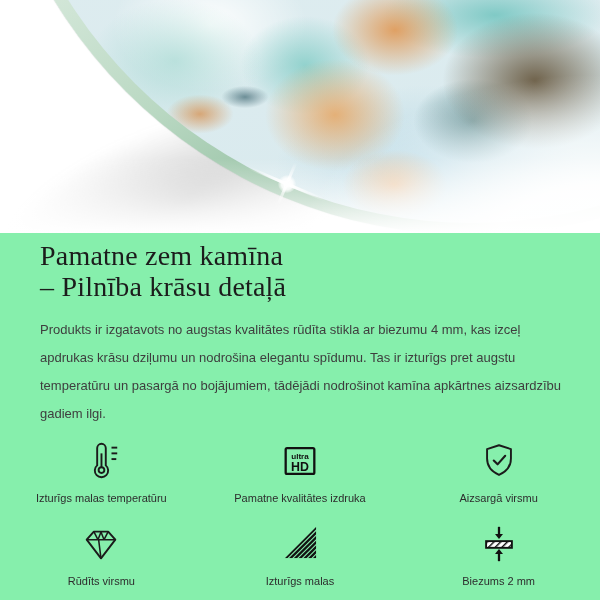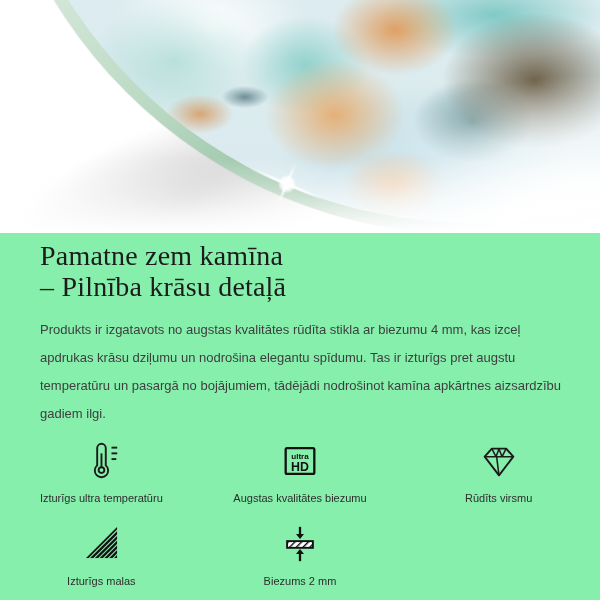--- a/index.html
+++ b/index.html
@@ -107,34 +107,43 @@
       <div class="icon-box">
         <svg width="42" height="42" viewBox="0 0 44 44">
           <path d="M18,26.6 V8.5 a4.5,4.5 0 0 1 9,0 V26.6 A7,7 0 1 1 18,26.6 Z" fill="none" stroke="#1b1b1b" stroke-width="2" stroke-linejoin="round"></path>
           <line x1="22.5" y1="14" x2="22.5" y2="28.5" stroke="#1b1b1b" stroke-width="2"></line>
           <circle cx="22.5" cy="31.5" r="3" fill="none" stroke="#1b1b1b" stroke-width="2"></circle>
           <line x1="33" y1="8" x2="39" y2="8" stroke="#1b1b1b" stroke-width="2"></line>
           <line x1="33" y1="14" x2="39" y2="14" stroke="#1b1b1b" stroke-width="2"></line>
           <line x1="33" y1="20" x2="38" y2="20" stroke="#1b1b1b" stroke-width="2"></line>
         </svg>
       </div>
-      <div class="feature-label">Izturīgs ultra temperatūru</div>
+      <div class="feature-label">Izturīgs malas temperatūru</div>
     </div>
 
     <div class="feature">
       <div class="icon-box">
         <svg width="42" height="42" viewBox="0 0 44 44">
           <rect x="7" y="8.5" width="30" height="27" rx="1.5" fill="none" stroke="#111" stroke-width="2.4"></rect>
           <text x="22" y="19.5" text-anchor="middle" class="badge-top">ultra</text>
           <text x="22" y="32" text-anchor="middle" class="badge-bottom">HD</text>
         </svg>
       </div>
-      <div class="feature-label">Augstas kvalitātes biezumu</div>
+      <div class="feature-label">Pamatne kvalitātes izdruka</div>
     </div>
 
+    <div class="feature">
+      <div class="icon-box">
+        <svg width="42" height="42" viewBox="0 0 44 44">
+          <path d="M22,5.5 L34.5,9.5 V19.5 C34.5,28.6 29,33.6 22,36.6 C15,33.6 9.5,28.6 9.5,19.5 V9.5 Z" fill="none" stroke="#1b1b1b" stroke-width="2" stroke-linejoin="round"></path>
+          <path d="M16.5,21.5 L20.5,25.5 L28.5,16.5" fill="none" stroke="#1b1b1b" stroke-width="2.2" stroke-linecap="round" stroke-linejoin="round"></path>
+        </svg>
+      </div>
+      <div class="feature-label">Aizsargā virsmu</div>
+    </div>
 
     <div class="feature">
       <div class="icon-box">
         <svg width="42" height="42" viewBox="0 0 44 44">
           <path d="M7,17.5 L14.5,9 H29.5 L37,17.5 L22,37 Z" fill="none" stroke="#1b1b1b" stroke-width="2" stroke-linejoin="round"></path>
           <path d="M7,17.5 H37 M14.5,9 L18.8,17.5 L22,9.4 L25.2,17.5 L29.5,9 M19.5,17.5 L22,37" fill="none" stroke="#1b1b1b" stroke-width="1.6" stroke-linejoin="round"></path>
         </svg>
       </div>
       <div class="feature-label">Rūdīts virsmu</div>
     </div>

